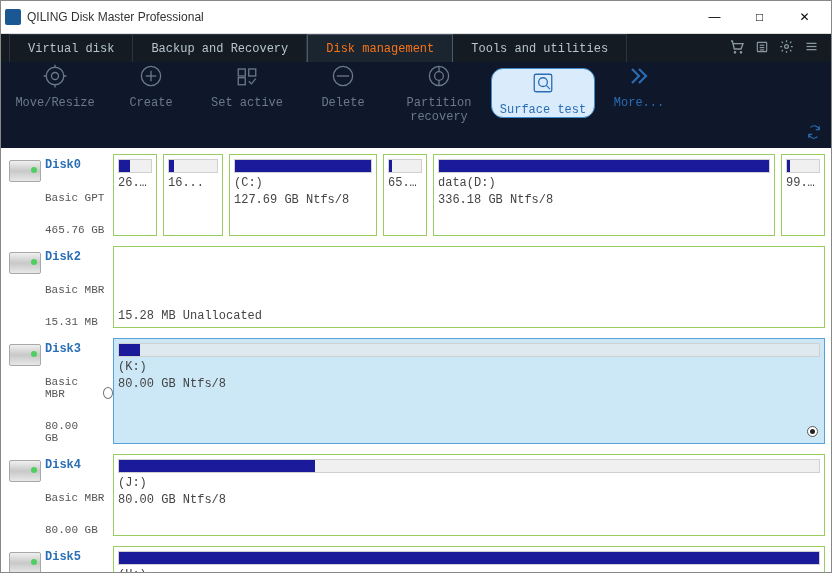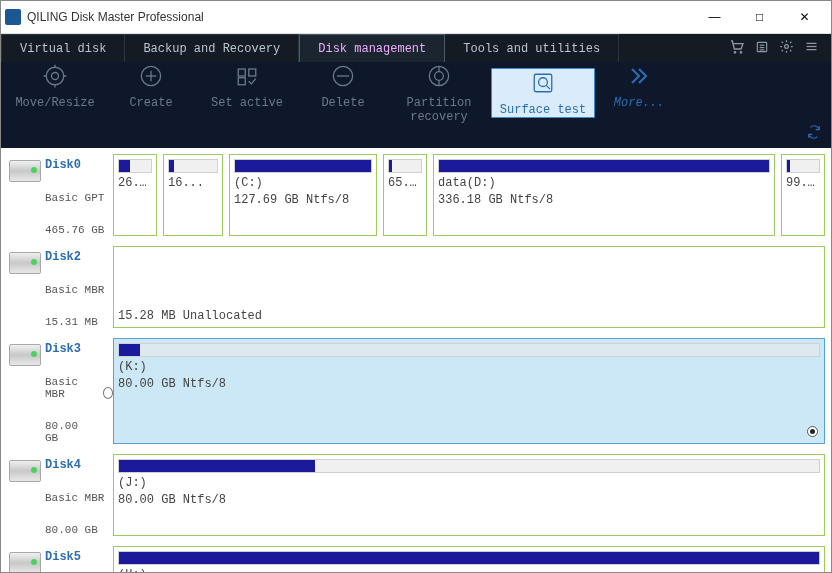--- a/index.html
+++ b/index.html
@@ -4,31 +4,31 @@
 <style>
 * { margin: 0; padding: 0; box-sizing: border-box; }
 body { font-family: "Segoe UI", Tahoma, sans-serif; font-size: 12px; background: #fff; width: 832px; height: 573px; overflow: hidden; border: 1px solid #888; }
 
 .titlebar { height: 30px; background: #fff; display: flex; align-items: center; padding: 16px 4px; border-bottom: 1px solid #ddd; }
 .titlebar-icon { width: 16px; height: 16px; background: #1a5793; border-radius: 2px; margin-right: 6px; }
 .titlebar-text { flex: 1; font-size: 12px; color: #333; }
 .win-controls { display: flex; }
 .win-btn { width: 45px; height: 28px; display: flex; align-items: center; justify-content: center; cursor: pointer; font-size: 12px; }
 
-.tabbar { height: 28px; background: #141b22; display: flex; align-items: stretch; }
+.tabbar { height: 28px; background: #141b22; display: flex; align-items: stretch; padding-left: 8px; }
 .tab { padding: 0 18px; color: #b8c5d1; font-family: "Courier New", monospace; font-size: 12px; display: flex; align-items: center; cursor: pointer; border-top: 1px solid #2a3540; border-right: 1px solid #2a3540; }
 .tab:first-child { border-left: 1px solid #2a3540; }
-.tab.active { background: #1b2530; color: #f0abfc; border: 1px solid #4a5a6a; border-bottom: none; }
+.tab.active { background: #1b2530; color: #f97316; border: 1px solid #4a5a6a; border-bottom: none; }
 .tabbar-right { margin-left: auto; display: flex; align-items: center; gap: 10px; padding-right: 12px; }
 .tabbar-icon { color: #8a97a4; cursor: pointer; font-size: 14px; }
 
 .toolbar { height: 86px; background: #0f172a; display: flex; align-items: flex-start; padding: 0 6px; position: relative; }
 .tool-btn { width: 96px; display: flex; flex-direction: column; align-items: center; justify-content: center; gap: 6px; color: #6a7a8a; font-family: "Courier New", monospace; font-size: 12px; cursor: pointer; text-align: center; line-height: 1.2; }
-.tool-btn.active { background: #daecfb; border: 1px solid #3d8acc; color: #2a6db5; margin: 6px 4px; width: 104px; border-radius: 1px; }
-.tool-btn.more { color: #2a6db5; width: 80px; font-style: italic; }
+.tool-btn.active { background: #daecfb; border: 1px solid #3d8acc; color: #2a6db5; margin: 6px 4px; width: 104px; border-radius: 12px; }
+.tool-btn.more { color: #2a6db5; width: 80px; }
 .tool-icon-svg { width: 28px; height: 28px; }
 .toolbar-sync { position: absolute; right: 10px; bottom: 6px; color: #2a6db5; cursor: pointer; font-size: 13px; }
 
 .content { height: 427px; overflow-y: auto; background: #fff; padding: 6px; }
 
 .disk-row { display: flex; margin-bottom: 10px; align-items: stretch; }
 .disk-label { width: 106px; padding: 4px 0 0 2px; display: flex; align-items: flex-start; gap: 4px; }
 .disk-icon { width: 32px; height: 22px; background: linear-gradient(to bottom, #f0f0f0 0%, #c8c8c8 50%, #e8e8e8 100%); border: 1px solid #a8a8a8; border-radius: 2px; position: relative; flex-shrink: 0; margin-top: 2px; }
 .disk-icon::after { content: ""; position: absolute; right: 3px; top: 6px; width: 6px; height: 6px; border-radius: 50%; background: #4fcf5f; }
 .disk-text { display: flex; flex-direction: column; gap: 20px; font-family: "Courier New", monospace; font-size: 12px; }

